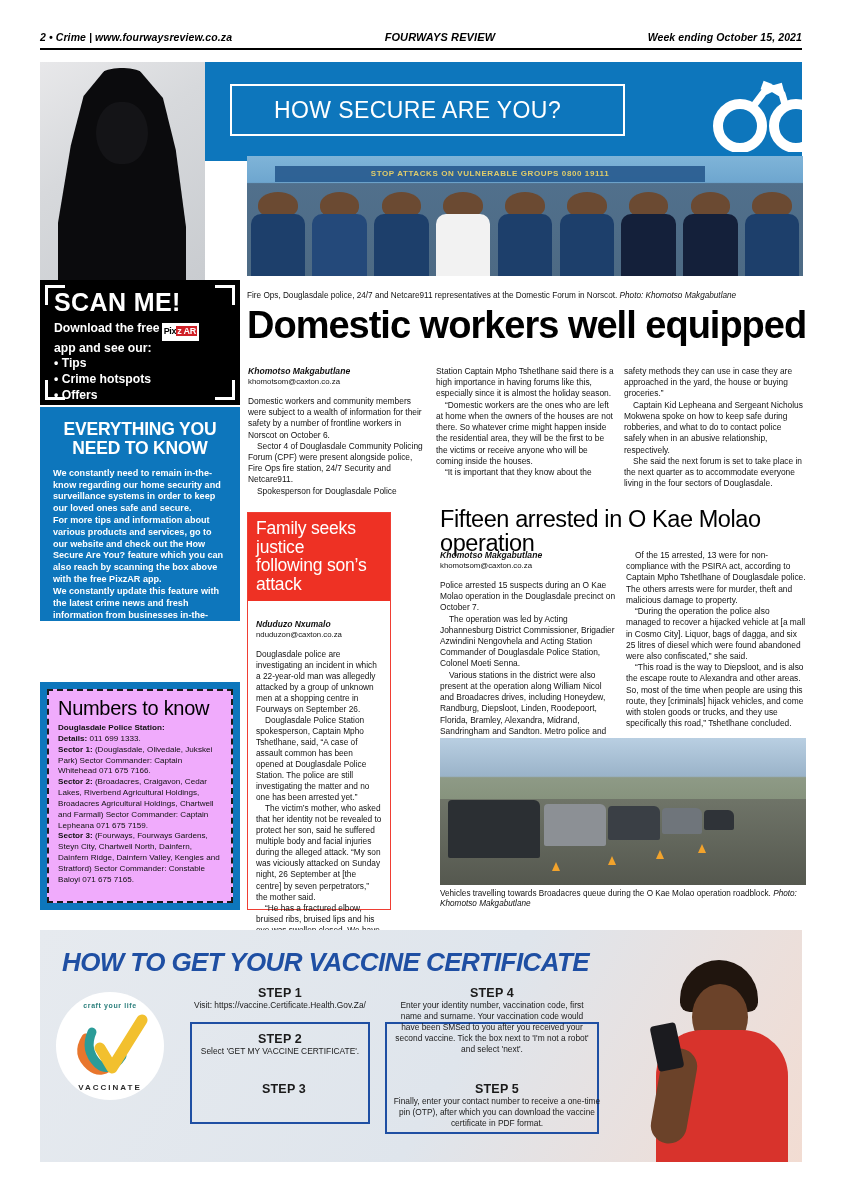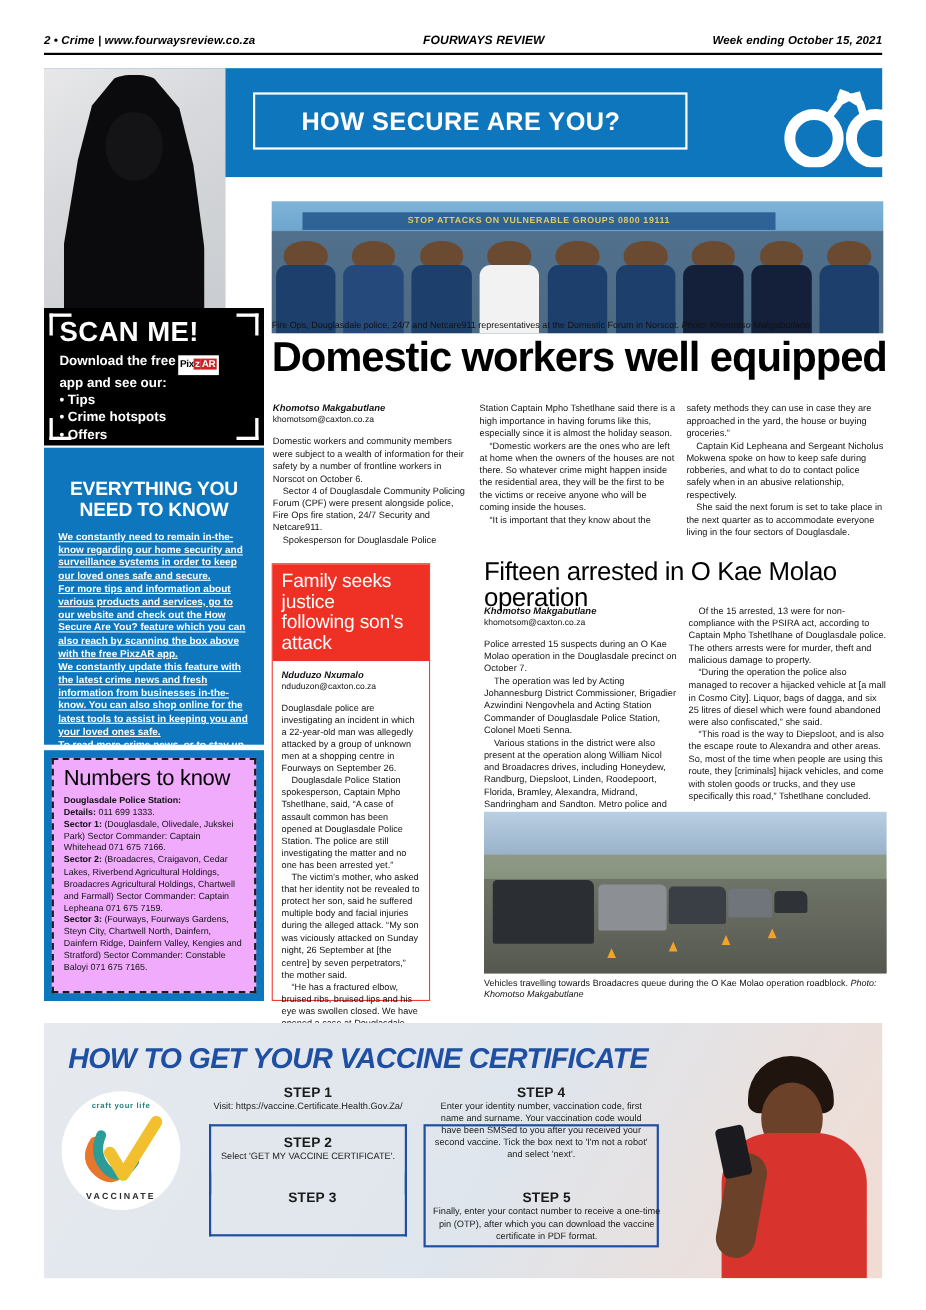--- a/index.html
+++ b/index.html
@@ -23,21 +23,21 @@
   
   .banner {
     position: absolute; left: 40px; top: 62px; width: 762px; height: 99px;
     background: #0d76bc;
   }
   .banner-inner {
     position:absolute; left: 190px; top: 22px; width: 395px; height: 52px;
     border: 2px solid #fff; display:flex; align-items:center; padding-left: 42px;
   }
   .banner-inner .btxt {
-    color:#fff; font-size: 23px; font-weight: bold; letter-spacing: .4px;
+    color:#fff; font-size: 23px; font-weight: normal; letter-spacing: .4px;
   }
   .cuffs { position:absolute; left: 672px; top: 12px; width: 110px; height: 78px; }
 
   
   .hood {
     position:absolute; left: 40px; top: 62px; width: 165px; height: 218px;
     background: linear-gradient(145deg,#e8e8ea 0%, #d7d9dc 40%, #c9ccd0 100%);
     overflow:hidden;
   }
   .hood .fig {
@@ -66,46 +66,46 @@
   .scanme .pix i { font-style: normal; background:#cf2027; color:#fff; padding: 0 1px; }
   .scanme ul { list-style:none; font-size: 12.2px; font-weight: bold; line-height: 1.3; }
   .corner { position:absolute; width: 20px; height: 20px; border-color: #fff; border-style: solid; border-width: 0;}
   .c-tl { left: 5px; top: 5px; border-left-width:3px; border-top-width:3px;}
   .c-tr { right: 5px; top: 5px; border-right-width:3px; border-top-width:3px;}
   .c-bl { left: 5px; bottom: 5px; border-left-width:3px; border-bottom-width:3px;}
   .c-br { right: 5px; bottom: 5px; border-right-width:3px; border-bottom-width:3px;}
 
   
   .etk {
-    position:absolute; left: 40px; top: 407px; width: 200px; height: 270px;
-    background:#0d76bc; color:#fff; padding: 28px 13px 8px 13px;
+    position:absolute; left: 40px; top: 407px; width: 200px; height: 214px;
+    background:#0d76bc; color:#fff; padding: 13px 13px 8px 13px;
   }
   .etk h3 {
     font-size: 17.5px; font-weight: bold; text-align:center; line-height: 1.08;
     letter-spacing: -.2px; margin-bottom: 10px;
   }
-  .etk p { font-size: 9.1px; font-weight: bold; line-height: 1.30; text-decoration: underline; }
+  .etk p { font-size: 9.1px; font-weight: bold; line-height: 1.30; }
 
   
   .ntk-outer {
     position:absolute; left: 40px; top: 682px; width: 200px; height: 228px;
     background:#0d76bc; padding: 7px;
   }
   .ntk {
     width: 100%; height: 100%; background:#f0abfc;
     border: 2px dashed #1b1b1b; padding: 7px 9px;
   }
   .ntk h3 { font-size: 20px; font-weight: normal; line-height: 1; margin-bottom: 5px;
             font-family: "Liberation Sans Narrow","Liberation Sans",sans-serif; letter-spacing: -.3px;}
   .ntk p { font-size: 8.1px; line-height: 1.34; color:#111; }
   .ntk b { font-weight: bold; }
 
   
   .forum-photo {
-    position:absolute; left: 247px; top: 183px; width: 556px; height: 120px;
+    position:absolute; left: 247px; top: 156px; width: 556px; height: 120px;
     background: linear-gradient(#7fb4d8 0%, #6ea6cf 22%, #51708c 23%, #4d6a84 100%);
     overflow:hidden;
   }
   .forum-photo .bnr {
     position:absolute; left: 28px; top: 10px; width: 430px; height: 16px;
     background: #2a5d91; color: #e8cf63; font-size: 8px; font-weight: bold;
     letter-spacing: .6px; text-align:center; line-height: 16px; opacity:.93;
   }
   .forum-photo .ppl { position:absolute; left:0; top: 32px; width: 100%; height: 88px; display:flex; }
   .forum-photo .ppl div { flex:1; position:relative; }
@@ -146,21 +146,21 @@
   
   .fsj {
     position:absolute; left: 247px; top: 512px; width: 144px; height: 398px;
     border: 1.5px solid #ef3e33; background:#fff;
   }
   .fsj .hd {
     background:#ee3124; color:#fff; padding: 6px 8px 8px 8px;
     font-family:"Liberation Sans Narrow","Liberation Sans",sans-serif;
     font-size: 17.5px; font-weight: normal; line-height: 1.06; letter-spacing: -.2px;
   }
-  .fsj .bd { padding: 7px 8px; font-size: 8.3px; line-height: 1.33; color:#121212;}
+  .fsj .bd { padding: 18px 8px; font-size: 8.3px; line-height: 1.33; color:#121212;}
   .fsj .byline { font-size: 8.5px; font-weight: bold; font-style: italic; }
   .fsj .email { font-size: 7.8px; margin-bottom: 8px; }
   .fsj p.ind { text-indent: 9px; }
 
   
   .headline2 {
     position:absolute; left: 440px; top: 508px; width: 367px;
     font-family:"Liberation Sans Narrow","Liberation Sans",sans-serif;
     font-size: 23.5px; font-weight: normal; line-height: 1; letter-spacing: -.4px; color:#000;
   }

